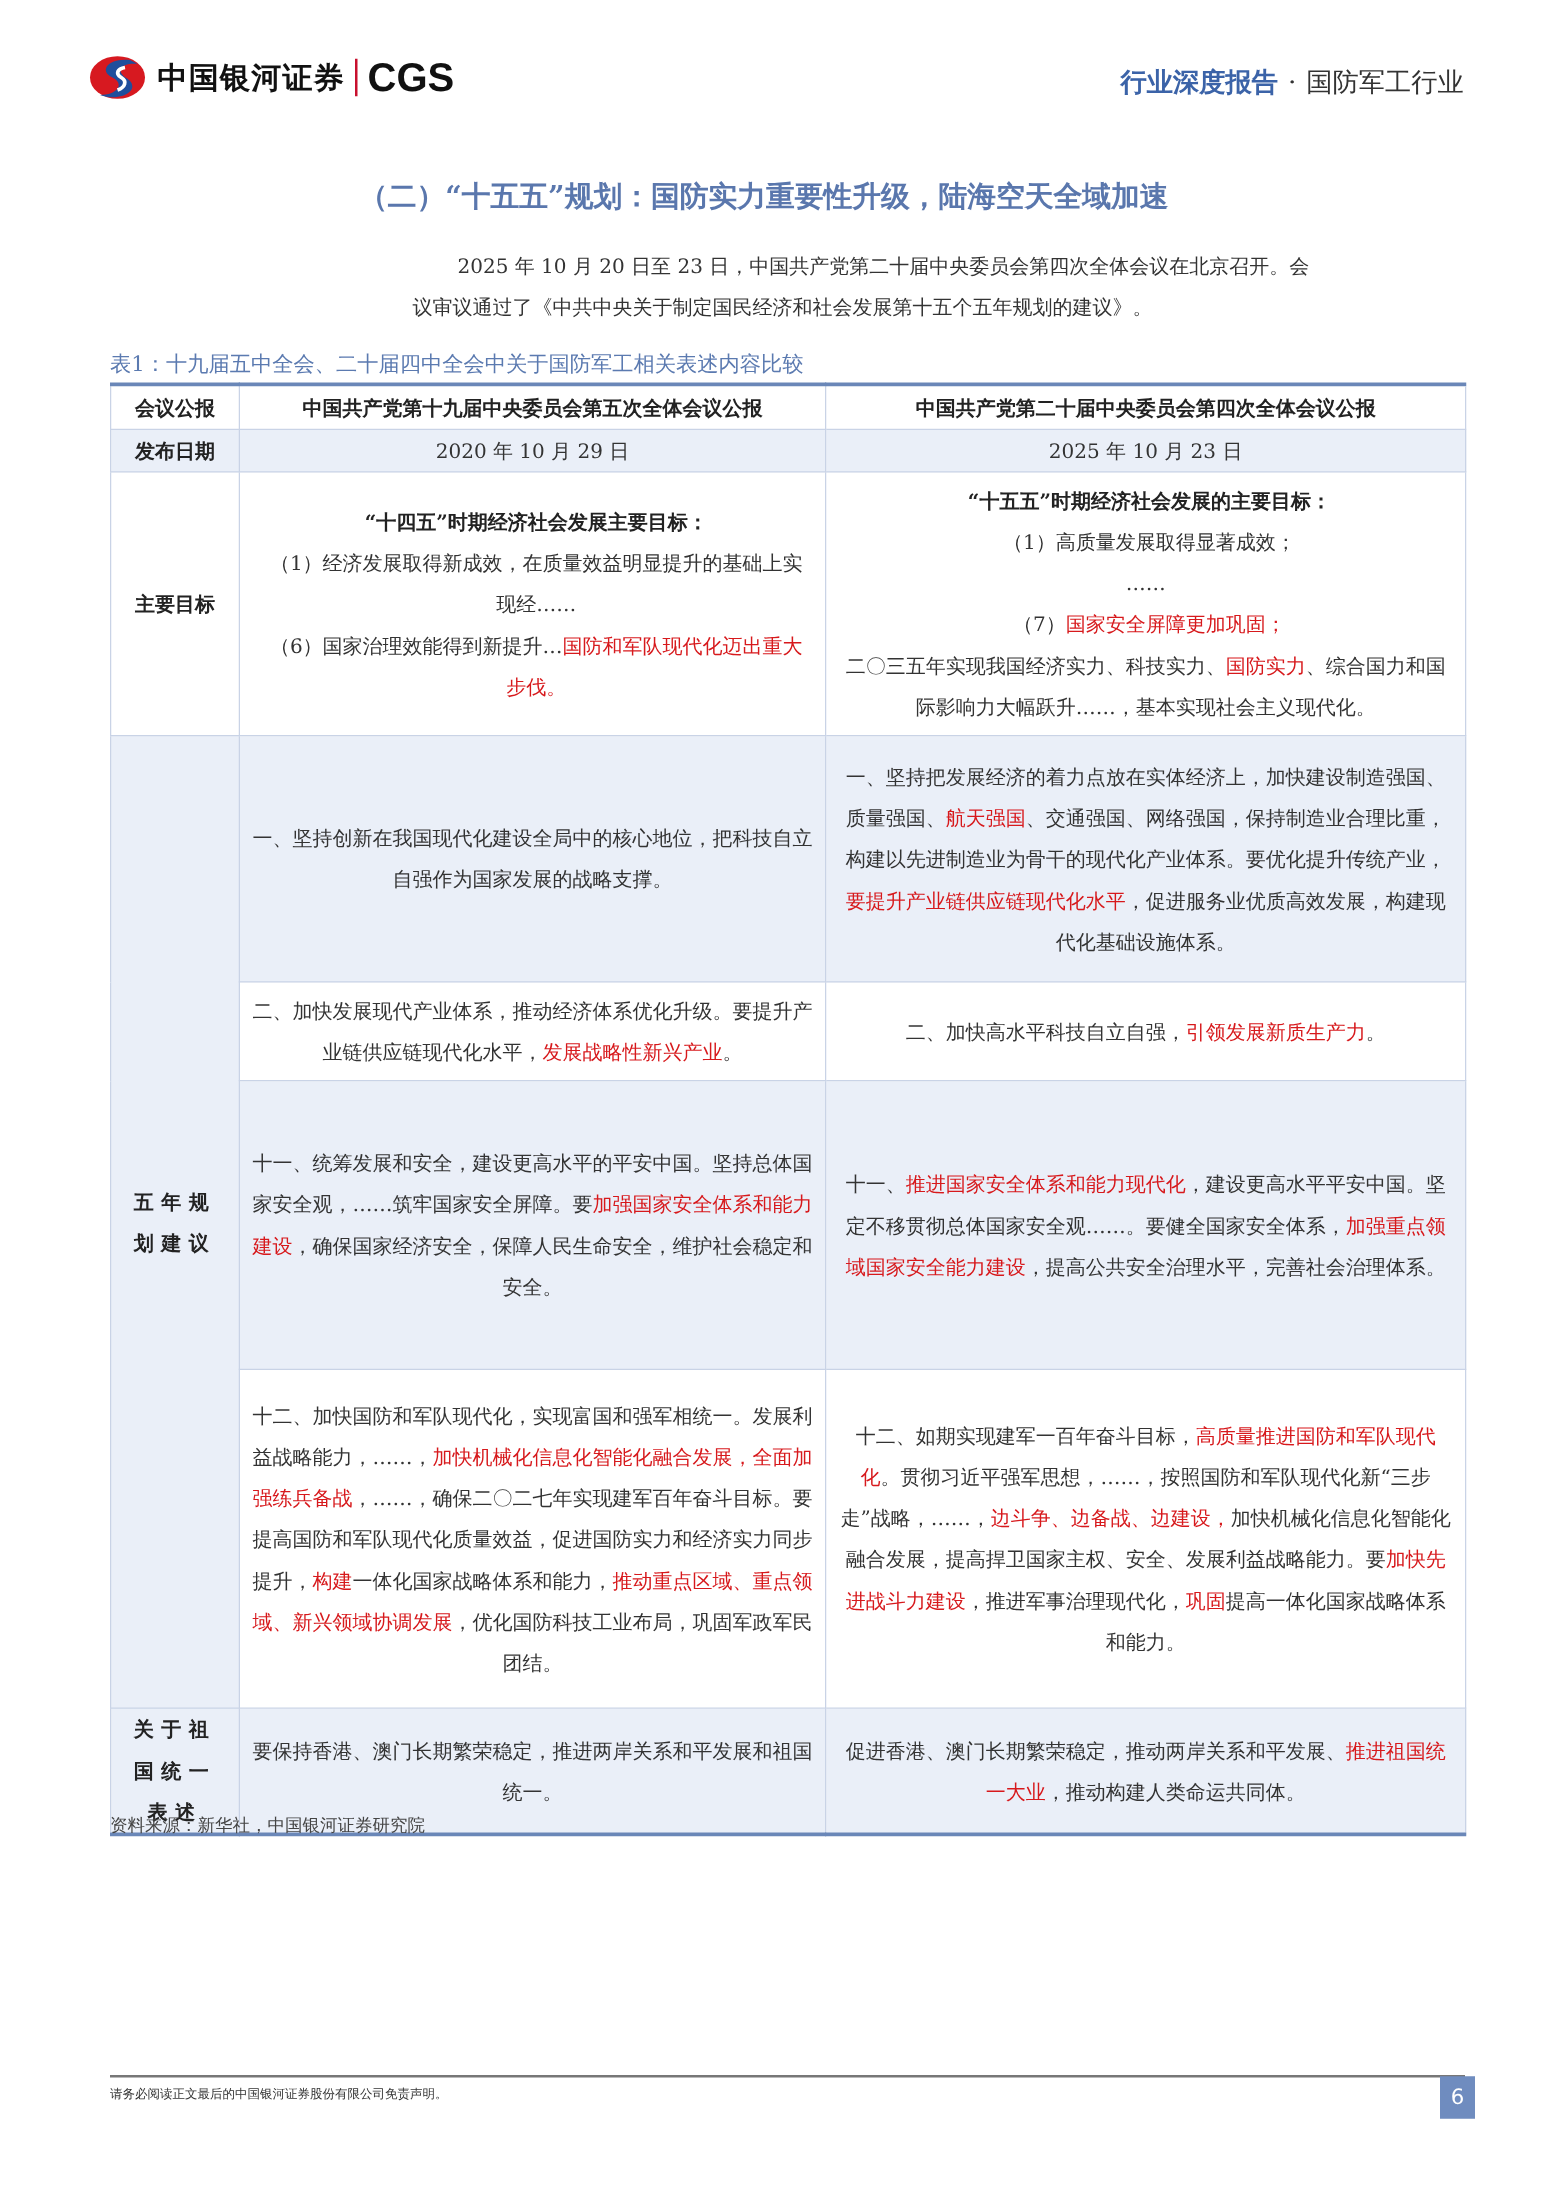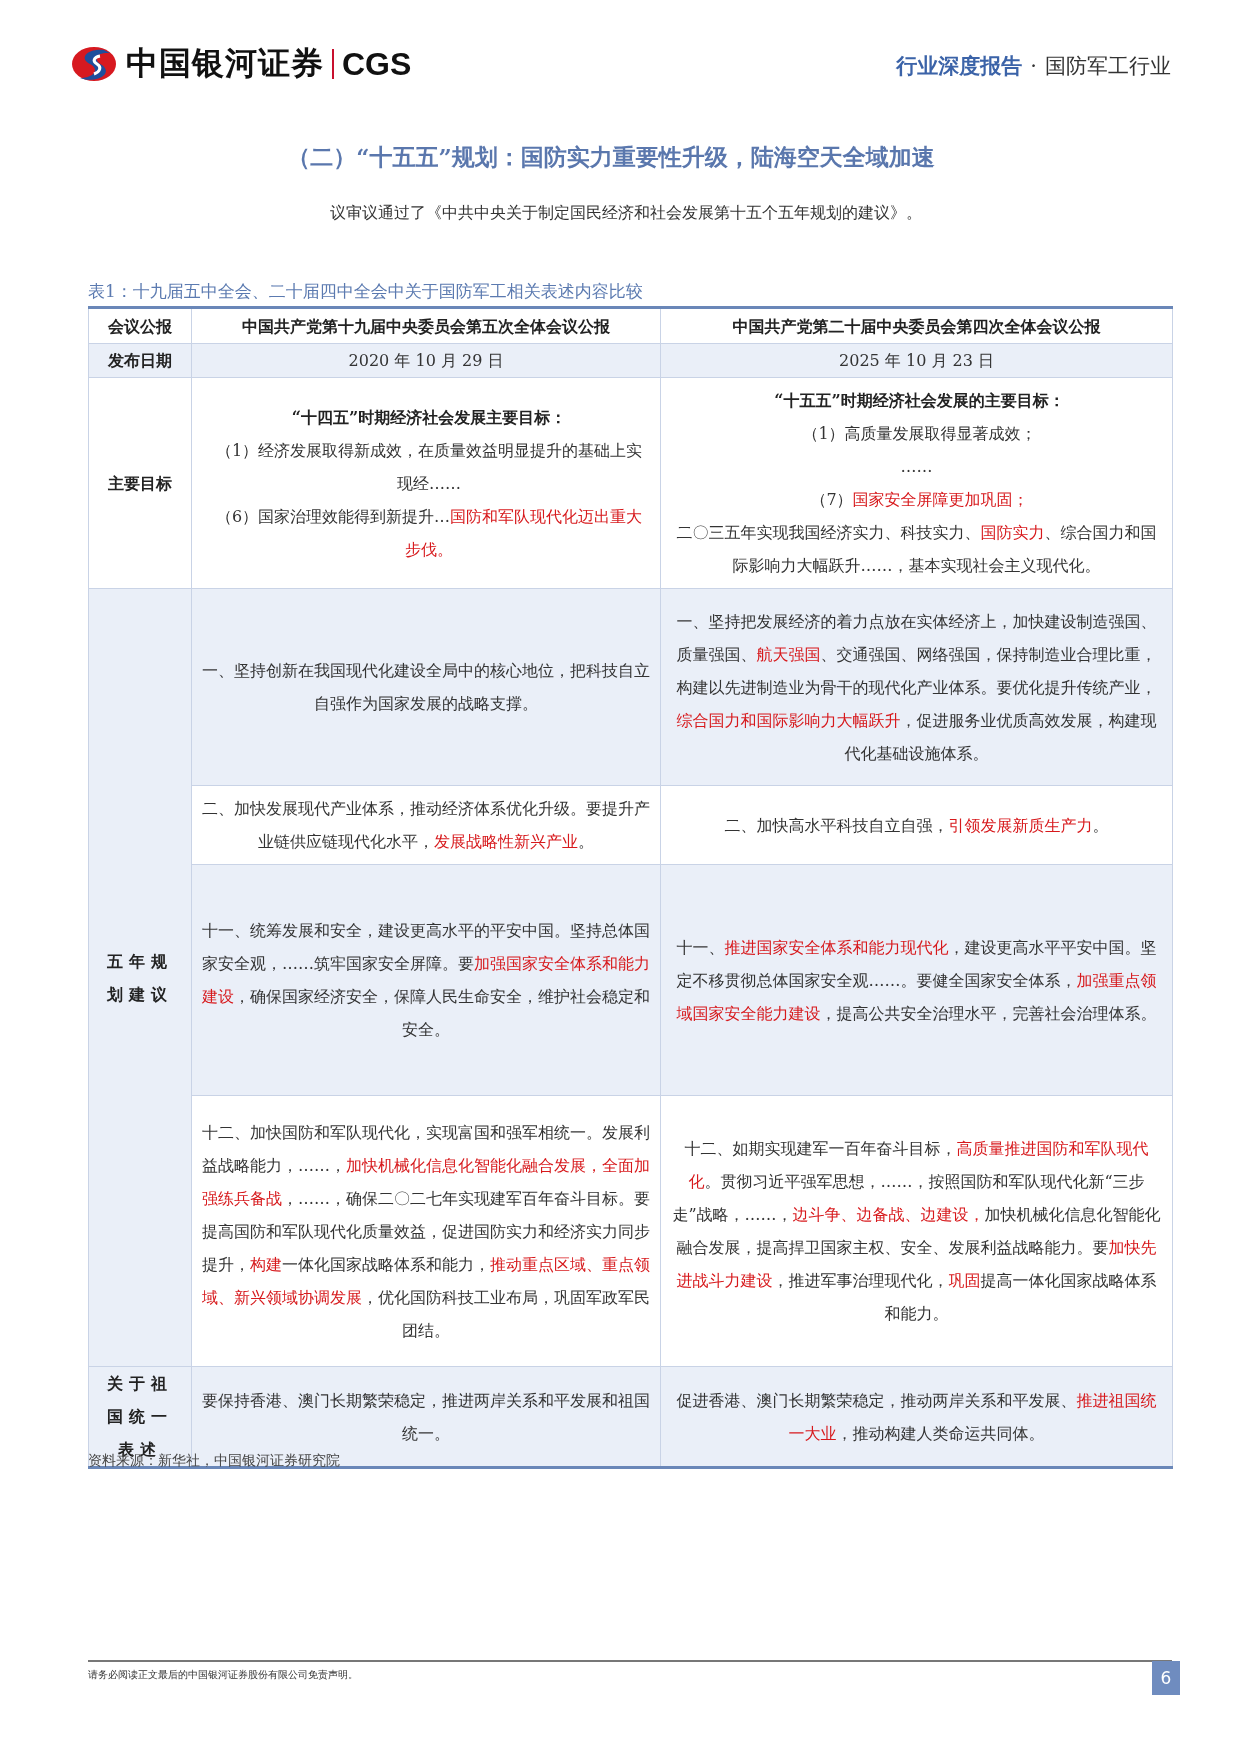--- a/index.html
+++ b/index.html
@@ -2,21 +2,21 @@
 <html><head>
 <meta charset="utf-8">
 <style>
   html, body { margin: 0; padding: 0; background: #ffffff; }
   body { width: 1241px; height: 1754px; position: relative; overflow: hidden;
          font-family: "DejaVu Serif", "Liberation Serif", serif; color: #333333; }
   .header { position: absolute; left: 0; top: 0; width: 1241px; height: 110px; }
   .logo { position: absolute; left: 70px; top: 42px; display: flex; align-items: center; }
   .logo-mark { width: 50px; height: 40px; position: relative; margin-right: 6px; }
   .logo-cn { font-family: "DejaVu Sans", "Liberation Sans", sans-serif; font-weight: bold;
-             font-size: 32px; color: #111; letter-spacing: 1px; }
+             font-size: 24px; color: #111; letter-spacing: 1px; }
   .logo-sep { width: 2px; height: 30px; background: #c8102e; margin: 0 8px; }
   .logo-en { font-family: "Liberation Sans", "DejaVu Sans", sans-serif; font-weight: bold;
              font-size: 32px; color: #111; }
   .report-type { position: absolute; right: 70px; top: 52px; font-size: 21px; }
   .report-type .kind { color: #3b63a8; font-weight: bold; }
   .report-type .dot { color: #333; margin: 0 8px; }
   .report-type .industry { color: #333; }
 
   .section-title { position: absolute; left: 0; width: 1092px; top: 142px; text-align: center;
                    font-size: 23px; font-weight: bold; color: #5a77ad; padding-left: 130px; box-sizing: border-box; }
@@ -62,20 +62,21 @@
     <span class="logo-en">CGS</span>
   </div>
   <div class="report-type">
     <span class="kind">行业深度报告</span><span class="dot">·</span><span class="industry">国防军工行业</span>
   </div>
 </div>
 
 <div class="section-title">（二）“十五五”规划：国防实力重要性升级，陆海空天全域加速</div>
 
 <div class="intro">
+  <span class="first">2025 年 10 月 20 日至 23 日，中国共产党第二十届中央委员会第四次全体会议在北京召开。会</span>
   <span>议审议通过了《中共中央关于制定国民经济和社会发展第十五个五年规划的建议》。</span>
 </div>
 
 <div class="table-caption">表1：十九届五中全会、二十届四中全会中关于国防军工相关表述内容比较</div>
 
 <table class="cmp">
   <tbody>
       <tr class="white">
     <th>会议公报</th>
     <th class="col1">中国共产党第十九届中央委员会第五次全体会议公报</th>
@@ -106,21 +107,21 @@
     </td>
   </tr>
   <tr class="bg">
     <td class="label bg" rowspan="4">
       <div class="label-wrap">五年规划建议</div>
     </td>
     <td style="height:196px">
           <div class="cell-inner" id="p0l"><span>一、坚持创新在我国现代化建设全局中的核心地位，把科技自立自强作为国家发展的战略支撑。</span></div>
         </td>
     <td>
-          <div class="cell-inner" id="p0r"><span>一、坚持把发展经济的着力点放在实体经济上，加快建设制造强国、质量强国、</span><span class="red">航天强国</span><span>、交通强国、网络强国，保持制造业合理比重，构建以先进制造业为骨干的现代化产业体系。要优化提升传统产业，</span><span class="red">综合国力和国际影响力大幅跃升</span><span>，促进服务业优质高效发展，构建现代化基础设施体系。</span></div>
+          <div class="cell-inner" id="p0r"><span>一、坚持把发展经济的着力点放在实体经济上，加快建设制造强国、质量强国、</span><span class="red">航天强国</span><span>、交通强国、网络强国，保持制造业合理比重，构建以先进制造业为骨干的现代化产业体系。要优化提升传统产业，</span><span class="red">要提升产业链供应链现代化水平</span><span>，促进服务业优质高效发展，构建现代化基础设施体系。</span></div>
         </td>
   </tr>
   <tr class="white">
     <td style="height:64px">
           <div class="cell-inner" id="p1l"><span>二、加快发展现代产业体系，推动经济体系优化升级。要提升产业链供应链现代化水平，</span><span class="red">发展战略性新兴产业</span><span>。</span></div>
         </td>
     <td>
           <div class="cell-inner" id="p1r"><span>二、加快高水平科技自立自强，</span><span class="red">引领发展新质生产力</span><span>。</span></div>
         </td>
   </tr>

